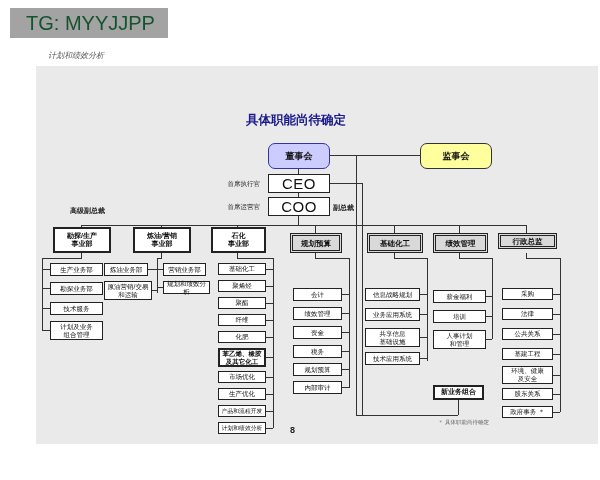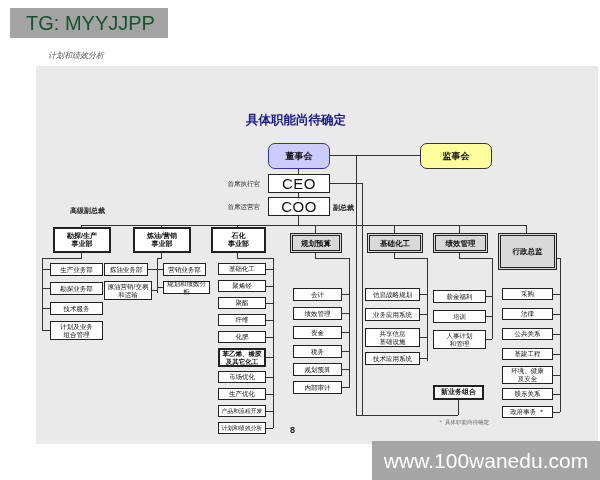--- a/index.html
+++ b/index.html
@@ -139,21 +139,21 @@
   <div class="bx b-bold" style="left:53px;top:227px;width:58px;height:26px">勘探/生产
 事业部</div>
   <div class="bx b-bold" style="left:133px;top:227px;width:58px;height:26px">炼油/营销
 事业部</div>
   <div class="bx b-bold" style="left:211px;top:227px;width:55px;height:26px">石化
 事业部</div>
 
   <div class="bx dir" style="left:290px;top:233px;width:52px;height:20px">规划预算</div>
   <div class="bx dir" style="left:367px;top:233px;width:56px;height:20px">基础化工</div>
   <div class="bx dir" style="left:433px;top:233px;width:55px;height:20px">绩效管理</div>
-  <div class="bx dir" style="left:498px;top:233px;width:59px;height:37px">行政总监</div>
+  <div class="bx dir" style="left:498px;top:233px;width:59px;height:16px">行政总监</div>
 
   <div class="bx" style="left:50px;top:263px;width:53px;height:13px">生产业务部</div>
   <div class="bx" style="left:50px;top:282px;width:53px;height:13px">勘探业务部</div>
   <div class="bx" style="left:50px;top:302px;width:53px;height:13px">技术服务</div>
   <div class="bx" style="left:50px;top:321px;width:53px;height:19px">计划及业务
 组合管理</div>
 
   <div class="bx" style="left:104px;top:263px;width:44px;height:13px">炼油业务部</div>
   <div class="bx" style="left:104px;top:281px;width:48px;height:19px">原油营销/交易
 和运输</div>
@@ -197,14 +197,13 @@
   <div class="bx" style="left:502px;top:328px;width:51px;height:12px">公共关系</div>
   <div class="bx" style="left:502px;top:348px;width:51px;height:12px">基建工程</div>
   <div class="bx" style="left:502px;top:366px;width:51px;height:18px">环境、健康
 及安全</div>
   <div class="bx" style="left:502px;top:388px;width:51px;height:12px">股东关系</div>
   <div class="bx" style="left:502px;top:406px;width:51px;height:12px">政府事务 ＊</div>
 
   <div class="footnote">＊ 具体职能尚待确定</div>
   <div class="pagenum">8</div>
 
-  <div class="watermark">www.100wanedu.com</div>
 </div>
 
 </body></html>

